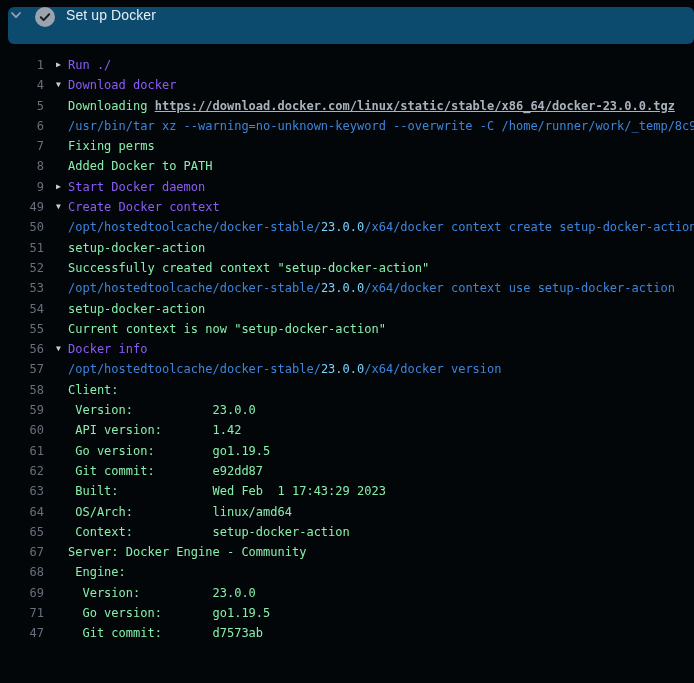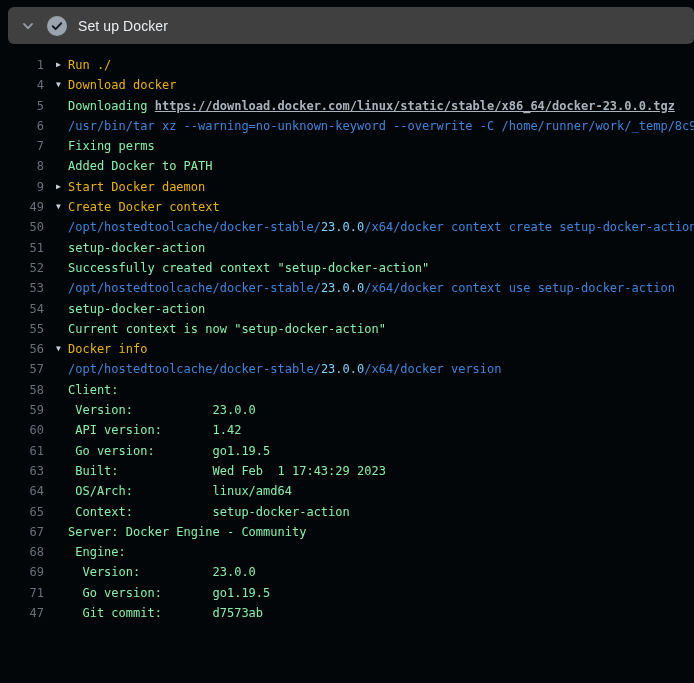--- a/index.html
+++ b/index.html
@@ -6,25 +6,24 @@
   html, body {
     margin: 0; padding: 0;
     width: 694px; height: 683px;
     background: #030609;
     overflow: hidden;
     font-family: "Liberation Sans", sans-serif;
   }
   .step-header {
     margin: 7px 0 0 8px;
     height: 37px;
-    background: #404040;
+    background: #0c4a6e;
     border-radius: 6px;
     display: flex;
-    align-items: center;
-    padding-left: 12px;
+    align-items: flex-start;
     cursor: pointer;
   }
   .chev { display: inline-flex; width: 16px; height: 16px; align-items: center; justify-content: center; }
   .status { display: inline-flex; margin-left: 11px; }
   .step-title {
     margin-left: 11px;
     color: #e9eef4;
     font-size: 14px;
     font-weight: 500;
     letter-spacing: .1px;
@@ -48,21 +47,21 @@
     text-align: right;
     color: #67707c;
     cursor: pointer;
   }
   .marker {
     position: absolute; left: 56px; top: 0;
     font-size: 8px;
     line-height: 20.3px;
     color: #c6cfd8;
   }
-  .seg-group  { color: #eab308; text-align: center; }
+  .seg-group  { color: #8b5cf6; text-align: center; }
   .seg-text   { color: #86efac; }
   .seg-cmd    { color: #3d84db; }
   .seg-cmdnum { color: #7dd3fc; text-align: center; }
   .seg-link   { color: #a9b3bd; text-decoration: underline; cursor: pointer; font-weight: bold; }
   .line.group-row { cursor: pointer; }
 </style>
 </head>
 <body>
 
 <div class="step-header">
@@ -95,20 +94,21 @@
       <div class="line"><span class="num">52</span><span class="seg-text">Successfully created context "setup-docker-action"</span></div>
       <div class="line"><span class="num">53</span><span class="seg-cmd">/opt/hostedtoolcache/docker-stable/</span><span class="seg-cmdnum">23.0.0</span><span class="seg-cmd">/x64/docker context use setup-docker-action</span></div>
       <div class="line"><span class="num">54</span><span class="seg-text">setup-docker-action</span></div>
       <div class="line"><span class="num">55</span><span class="seg-text">Current context is now "setup-docker-action"</span></div>
       <div class="line group-row"><span class="num">56</span><span class="marker">▼</span><span class="seg-group">Docker info</span></div>
       <div class="line"><span class="num">57</span><span class="seg-cmd">/opt/hostedtoolcache/docker-stable/</span><span class="seg-cmdnum">23.0.0</span><span class="seg-cmd">/x64/docker version</span></div>
       <div class="line"><span class="num">58</span><span class="seg-text">Client:</span></div>
       <div class="line"><span class="num">59</span><span class="seg-text"> Version:           23.0.0</span></div>
       <div class="line"><span class="num">60</span><span class="seg-text"> API version:       1.42</span></div>
       <div class="line"><span class="num">61</span><span class="seg-text"> Go version:        go1.19.5</span></div>
+      <div class="line"><span class="num">62</span><span class="seg-text"> Git commit:        e92dd87</span></div>
       <div class="line"><span class="num">63</span><span class="seg-text"> Built:             Wed Feb  1 17:43:29 2023</span></div>
       <div class="line"><span class="num">64</span><span class="seg-text"> OS/Arch:           linux/amd64</span></div>
       <div class="line"><span class="num">65</span><span class="seg-text"> Context:           setup-docker-action</span></div>
       <div class="line"><span class="num">67</span><span class="seg-text">Server: Docker Engine - Community</span></div>
       <div class="line"><span class="num">68</span><span class="seg-text"> Engine:</span></div>
       <div class="line"><span class="num">69</span><span class="seg-text">  Version:          23.0.0</span></div>
       <div class="line"><span class="num">71</span><span class="seg-text">  Go version:       go1.19.5</span></div>
       <div class="line"><span class="num">47</span><span class="seg-text">  Git commit:       d7573ab</span></div>
     </div>
 </div>

